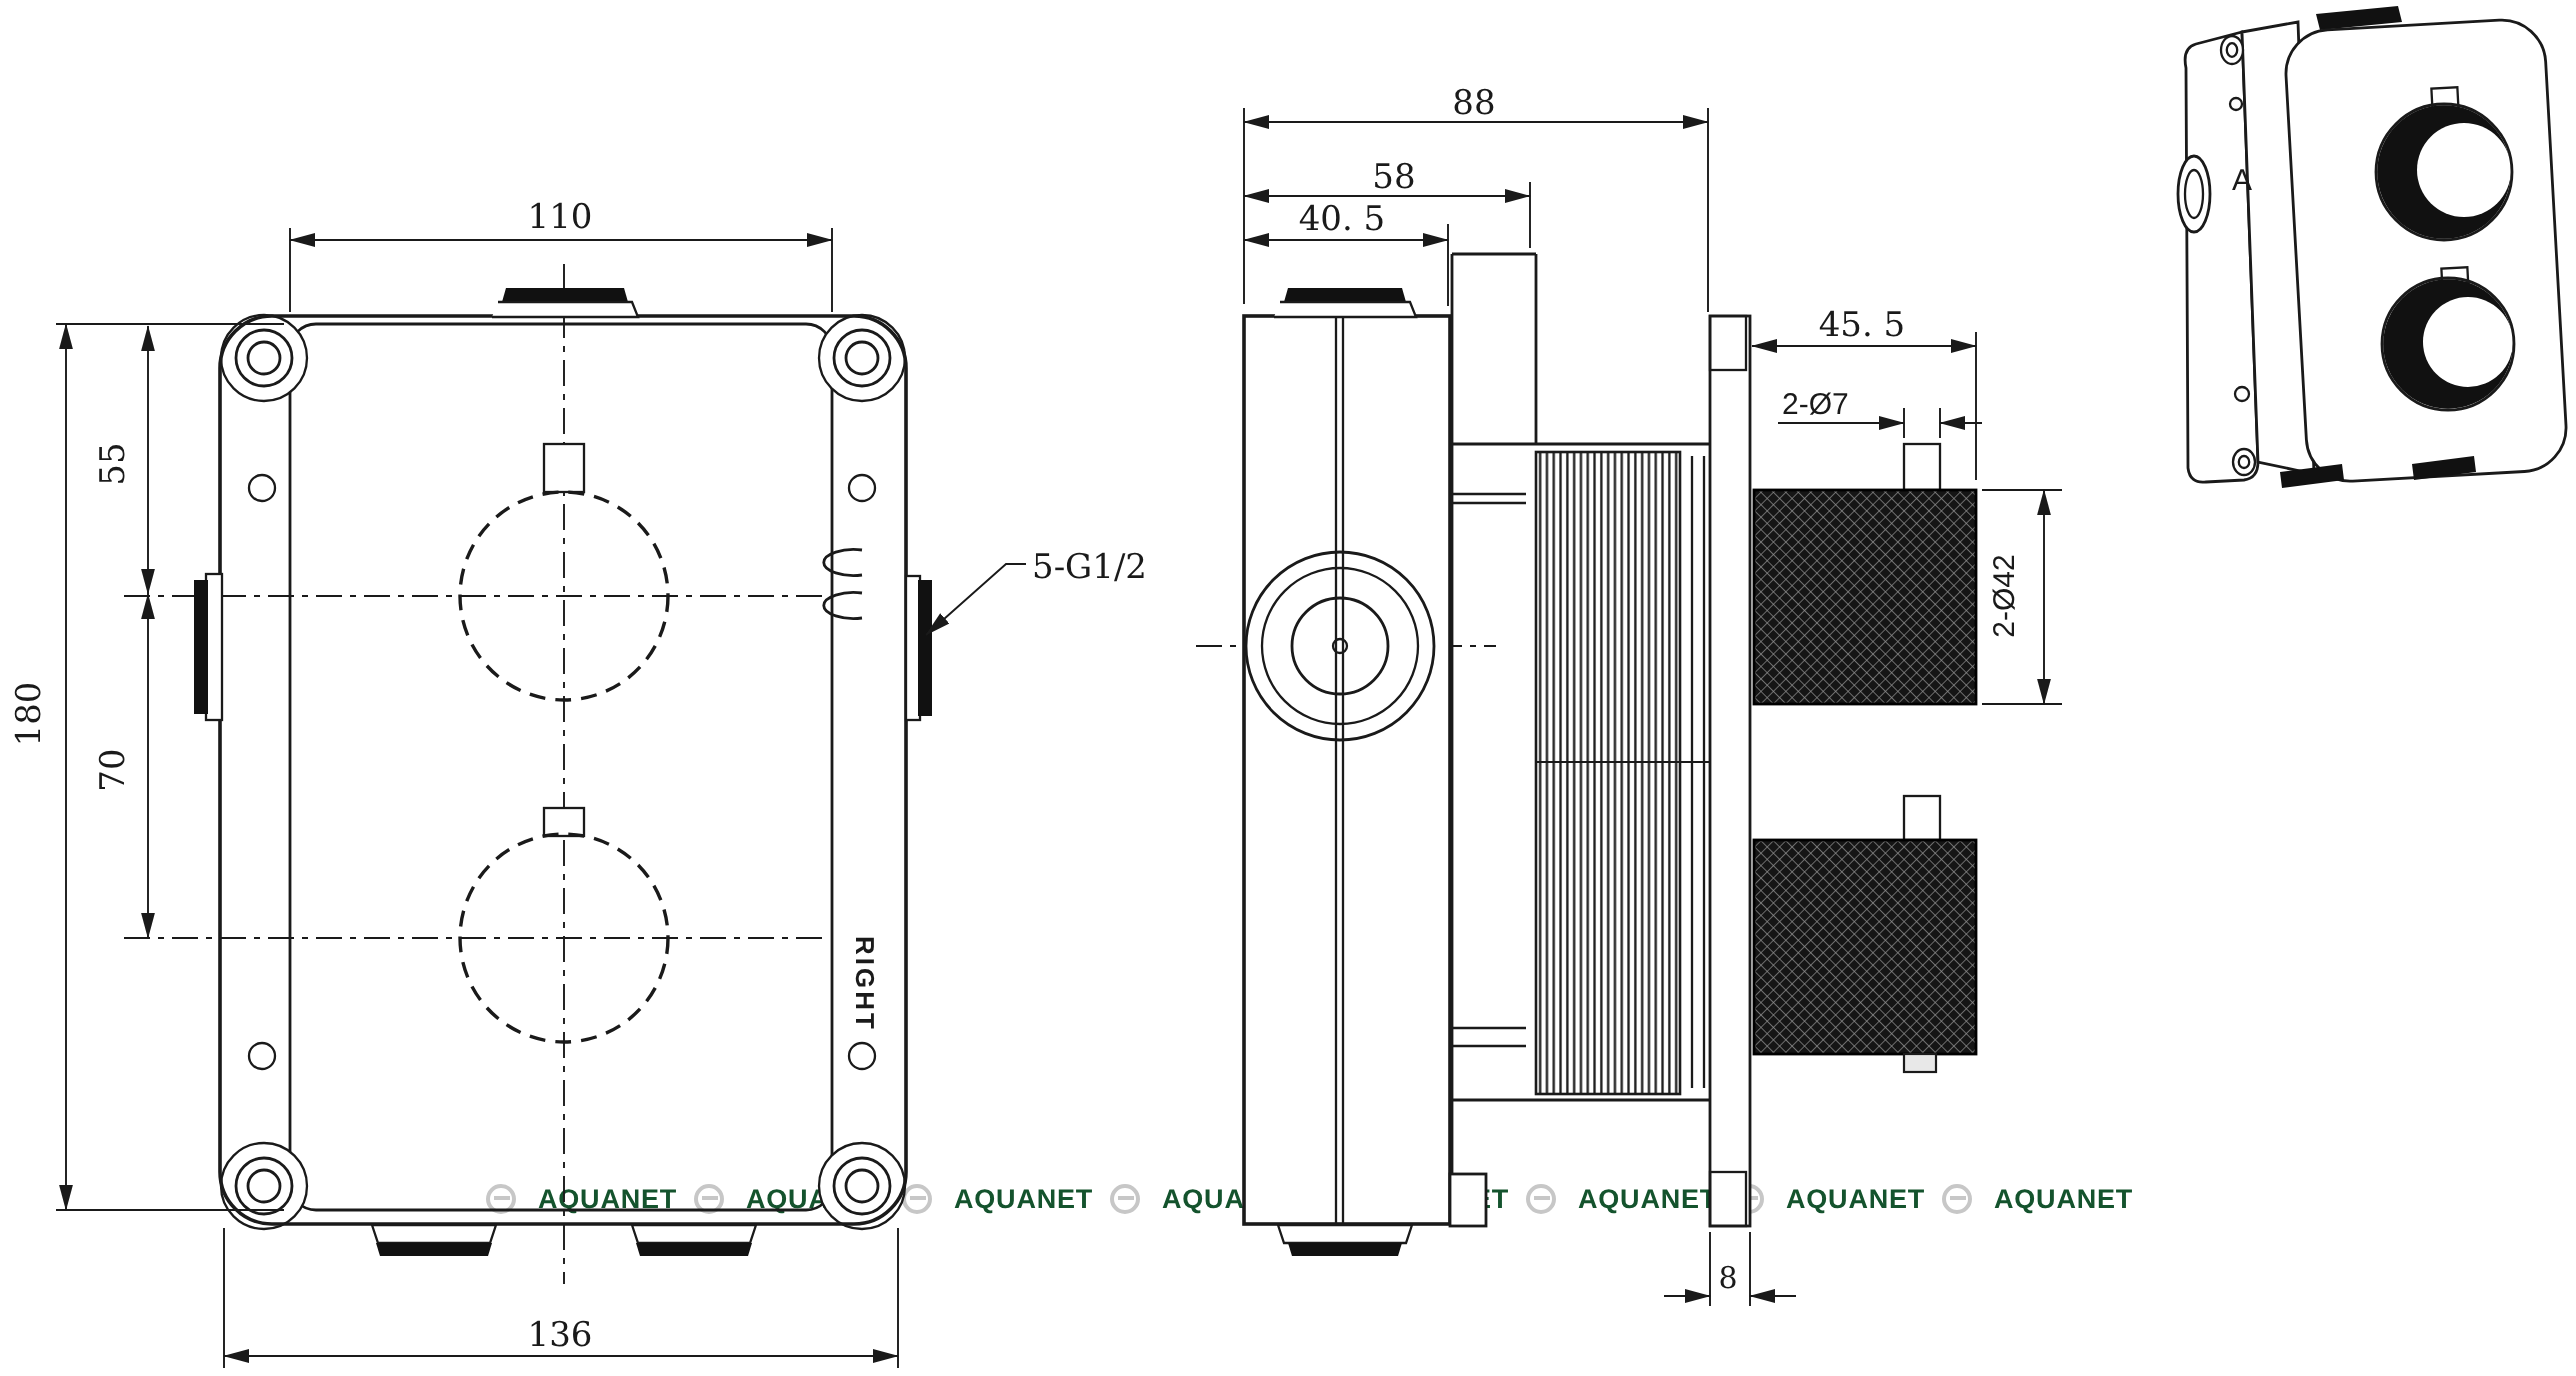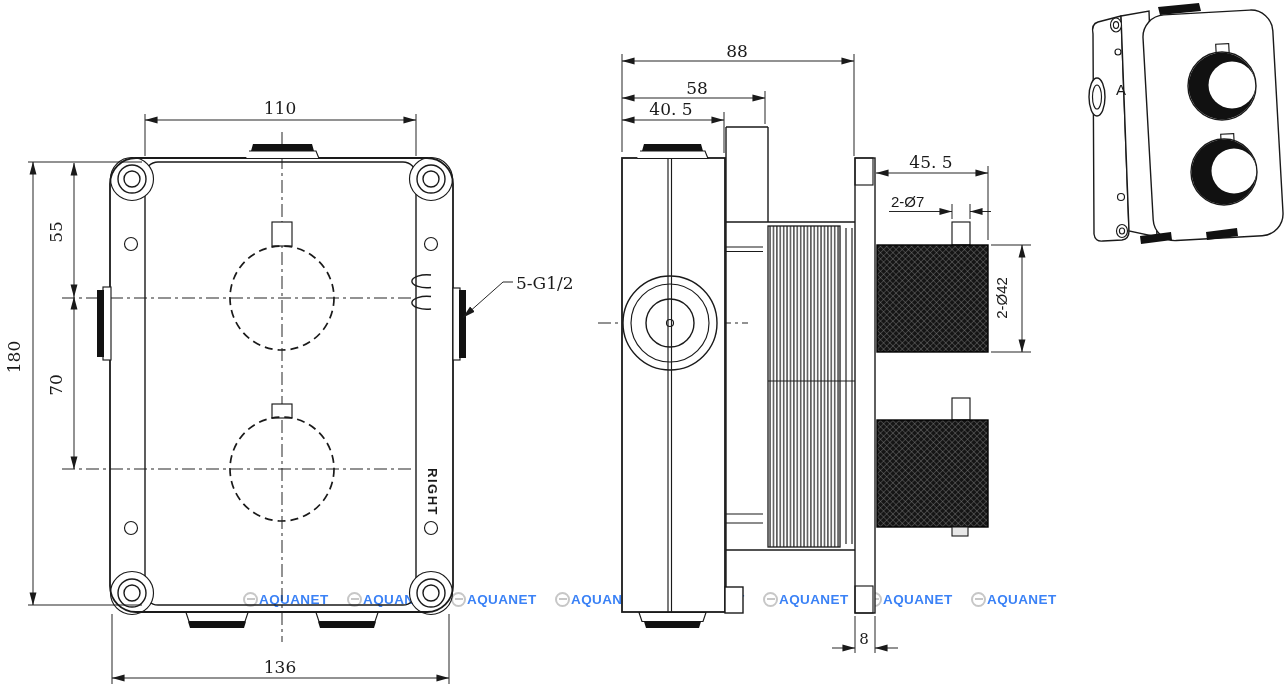--- a/index.html
+++ b/index.html
@@ -1,21 +1,21 @@
 <!DOCTYPE html>
 <html><head>
 <meta charset="utf-8">
 <style>
   html,body{margin:0;padding:0;background:#fff;}
   #stage{position:relative;width:1288px;height:688px;background:#fff;overflow:hidden;
          font-family:"Liberation Sans",sans-serif;}
   #drawing{position:absolute;left:0;top:0;z-index:2;}
   
-  .wm{position:absolute;top:592px;z-index:1;display:flex;align-items:center;gap:1px;
-      color:#3b82f6;font-family:"Liberation Sans",sans-serif;font-weight:bold;
+  .wm{position:absolute;top:592px;z-index:1;display:flex;align-items:center;gap:11px;
+      color:#14532d;font-family:"Liberation Sans",sans-serif;font-weight:bold;
       font-size:13.5px;letter-spacing:.4px;white-space:nowrap;}
   .wm-ico{display:inline-block;width:11px;height:11px;border:2px solid #c7c7c7;
           border-radius:50%;position:relative;}
   .wm-ico::after{content:"";position:absolute;left:1.5px;right:1.5px;top:3.5px;height:2.5px;
           background:#c7c7c7;}
   
   text{fill:#1a1a1a;}
   .ts   {font-family:"DejaVu Serif","Liberation Serif",serif;font-size:17px;}
   .ts15 {font-family:"DejaVu Serif","Liberation Serif",serif;font-size:15px;}
   .tsa  {font-family:"Liberation Sans",sans-serif;font-size:15px;}

